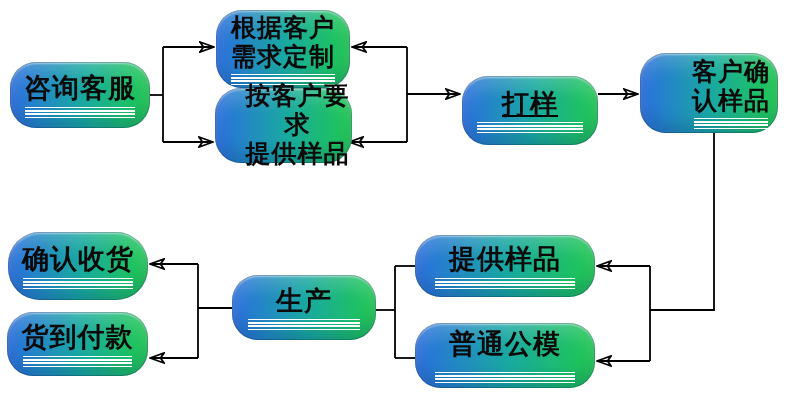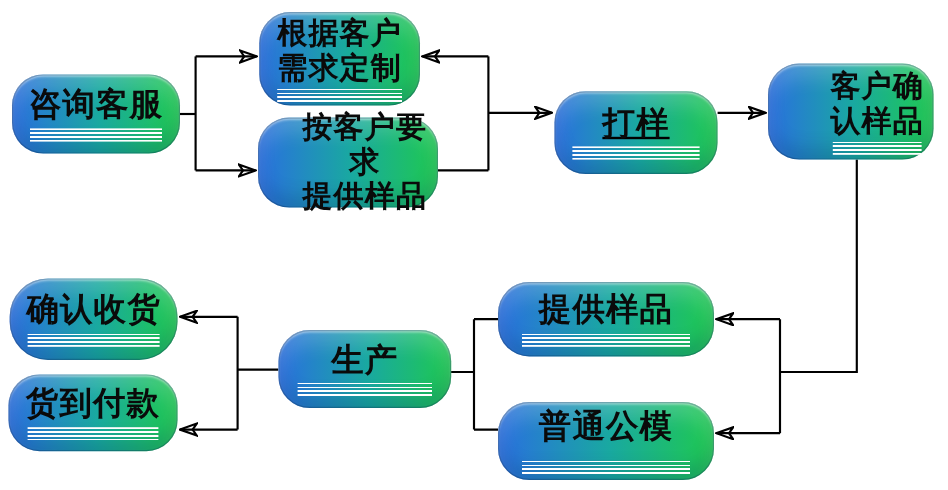--- a/index.html
+++ b/index.html
@@ -53,25 +53,25 @@
     height: 11px;
     background: repeating-linear-gradient(
       to bottom,
       #ffffff 0px, #ffffff 1.4px,
       transparent 1.4px, transparent 3.2px
     );
   }
   
   .n-consult        { left: 10px;  top: 62px;  width: 140px; height: 66px; }
   .n-custom         { left: 216px; top: 10px;  width: 134px; height: 78px; }
-  .n-sample         { left: 215px; top: 98px;  width: 150px; height: 75px; padding-left: 28px; }
+  .n-sample         { left: 215px; top: 88px;  width: 137px; height: 75px; padding-left: 28px; }
   .n-proof          { left: 462px; top: 76px;  width: 136px; height: 69px; text-decoration: underline; }
   .n-confirm-sample { left: 640px; top: 53px;  width: 138px; height: 80px; padding-left: 44px; }
   .n-private        { left: 415px; top: 235px; width: 180px; height: 62px; }
-  .n-public         { left: 415px; top: 335px; width: 180px; height: 65px; gap: 12px; }
+  .n-public         { left: 415px; top: 323px; width: 180px; height: 65px; gap: 12px; }
   .n-production     { left: 232px; top: 275px; width: 144px; height: 65px; }
   .n-receipt        { left: 8px;   top: 232px; width: 140px; height: 68px; border-radius: 32px; }
   .n-cod            { left: 7px;   top: 312px; width: 141px; height: 64px; }
 </style>
 </head>
 <body>
 
 <div class="canvas">
 
   <svg class="connectors" viewBox="0 0 790 408" xmlns="http://www.w3.org/2000/svg">

